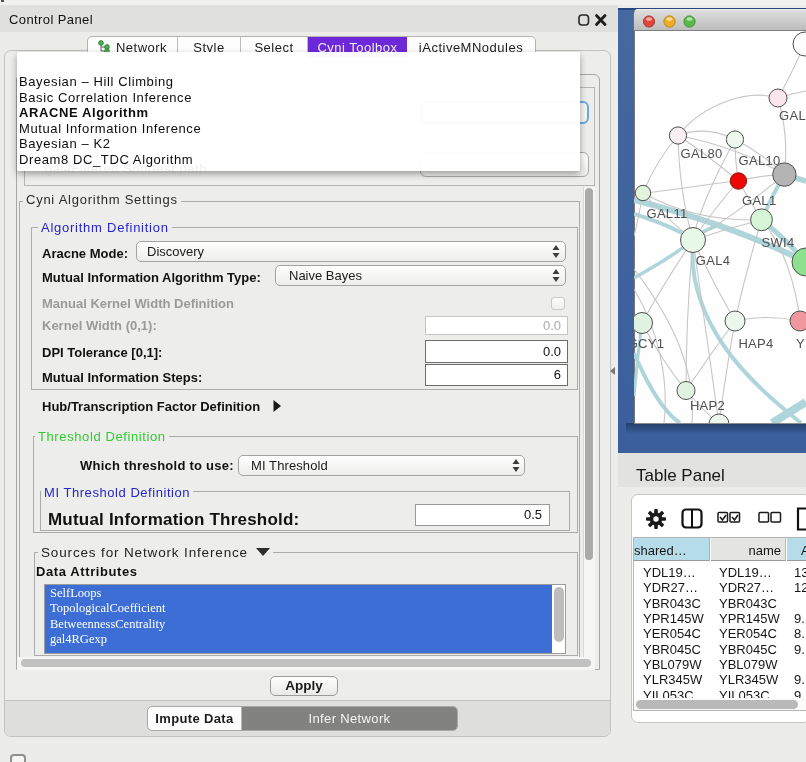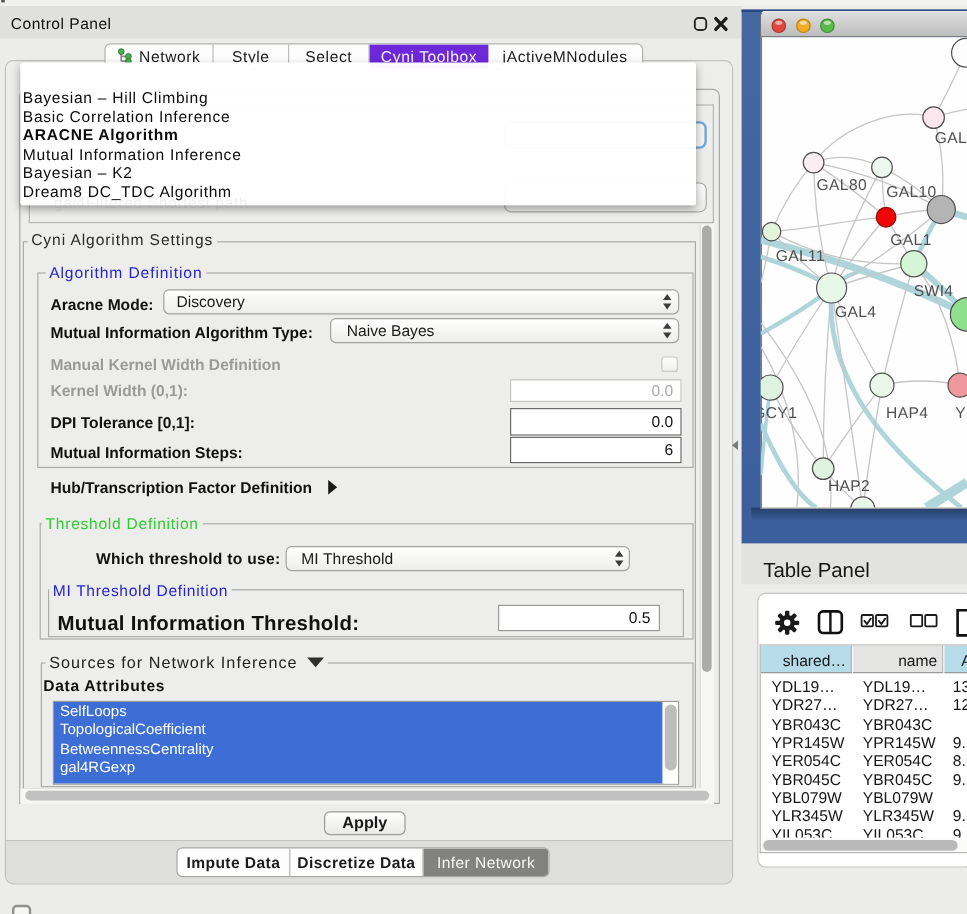--- a/index.html
+++ b/index.html
@@ -99,34 +99,33 @@
 <div class="abs" style="left:41px;top:485px;padding:0 3px;background:#ededeb;font-size:13px;letter-spacing:0.55px;color:#2525cf;">MI Threshold Definition</div>
 <div class="abs bold" style="left:48px;top:510px;font-size:17px;letter-spacing:0.2px;color:#111;">Mutual Information Threshold:</div>
 <div class="abs" style="left:415px;top:504px;width:135px;height:22px;border:1px solid #999997;background:#fff;font-size:13px;color:#111;line-height:20px;text-align:right;padding-right:7px;">0.5</div>
 
 <div class="abs" style="left:34px;top:552px;width:544px;height:104px;border:1px solid #ababab;"></div>
 <div class="abs" style="left:38px;top:545px;padding:0 3px;background:#ededeb;font-size:13.5px;letter-spacing:0.85px;color:#222;">Sources for Network Inference <span style="display:inline-block;width:0;height:0;border-left:7px solid transparent;border-right:7px solid transparent;border-top:8px solid #2d2d2d;vertical-align:1px;margin-left:3px;"></span></div>
 <div class="abs bold" style="left:36px;top:564px;font-size:13px;letter-spacing:0.6px;color:#111;">Data Attributes</div>
 
 <div class="abs" style="left:44px;top:584px;width:522px;height:70px;border:1px solid #9b9b99;background:#fff;overflow:hidden;">
   <div style="position:absolute;left:0;top:0;width:507px;height:70px;background:#3d6ed5;"></div>
-  <div style="position:absolute;left:5px;top:1px;font-size:12.5px;color:#fff;line-height:15.4px;">SelfLoops<br>TopologicalCoefficient<br>BetweennessCentrality<br>gal4RGexp</div>
+  <div style="position:absolute;left:5px;top:1px;font-size:12.5px;color:#fff;line-height:15.4px;font-family:Liberation Serif, serif;">SelfLoops<br>TopologicalCoefficient<br>BetweennessCentrality<br>gal4RGexp</div>
   <div style="position:absolute;left:508px;top:1px;width:13px;height:68px;background:#fff;"></div>
   <div style="position:absolute;left:509px;top:2px;width:10px;height:55px;background:#bdbdbd;border-radius:5px;"></div>
 </div>
 
 <div class="abs" style="left:17px;top:657px;width:578px;height:13px;background:#f6f6f4;"></div>
 <div class="abs" style="left:21px;top:658.5px;width:570px;height:8.5px;background:#c1c1c1;border-radius:4.5px;"></div>
 
 <div class="abs" style="left:270px;top:676px;width:68px;height:20px;border:1px solid #9b9b99;border-radius:5px;background:linear-gradient(#ffffff,#e9e9e7);font-size:13.5px;color:#1a1a1a;text-align:center;line-height:18px;font-weight:bold;">Apply</div>
 
 <div class="abs" style="left:5px;top:700px;width:605px;height:36px;background:#dededc;border-top:1px solid #c2c2c0;border-radius:0 0 7px 7px;"></div>
 <div class="abs" style="left:147px;top:705.5px;width:311px;height:25px;background:#fdfdfd;border:1px solid #a8a8a6;border-radius:5px;overflow:hidden;display:flex;font-size:13px;letter-spacing:0.35px;color:#1c1c1c;font-weight:bold;">
   <div style="width:94px;display:flex;align-items:center;justify-content:center;border-right:1px solid #b5b5b3;">Impute Data</div>
-  <div style="width:111px;display:flex;align-items:center;justify-content:center;border-right:1px solid #b5b5b3;">Discretize Data</div>
   <div style="flex:1;display:flex;align-items:center;justify-content:center;background:#82827f;color:#f5f5f3;font-weight:normal;">Infer Network</div>
 </div>
 
 <div class="abs" style="left:10px;top:754px;width:16px;height:14px;border:2px solid #909090;border-radius:4px;background:#f5f5f3;"></div>
 
 <div class="abs" style="left:610px;top:367px;width:0;height:0;border-top:4px solid transparent;border-bottom:4px solid transparent;border-right:5px solid #777;"></div>
 
 <div class="abs" style="left:618px;top:8px;width:188px;height:445px;background:linear-gradient(#44689f,#3a5f9c);"></div>
 <div class="abs" style="left:618px;top:8px;width:188px;height:2px;background:#27477e;"></div>
 
@@ -254,21 +253,21 @@
     <rect x="86" y="6.5" width="9.5" height="9.5" rx="1"></rect>
     <rect x="115" y="6.5" width="9.5" height="9.5" rx="1"></rect>
     <rect x="127" y="6.5" width="9.5" height="9.5" rx="1"></rect>
     <path d="M76,11 l2.5,3 l3.5,-5" stroke-width="1.6"></path>
     <path d="M88,11 l2.5,3 l3.5,-5" stroke-width="1.6"></path>
   </g>
   <path d="M154,2.5 h12 v21 h-12 z" fill="none" stroke="#111" stroke-width="2.2"></path>
 </svg>
 
 <div class="abs" style="left:633px;top:537px;width:173px;height:174px;border:1px solid #b5b5b3;border-right:none;background:#fff;overflow:hidden;font-size:13px;color:#161616;">
-  <div style="position:absolute;left:0;top:0;height:23px;width:76px;background:#b7dce9;border-right:1px solid #9fb7c0;border-bottom:1px solid #9a9a98;text-align:right;padding-right:4px;line-height:25px;">shared…</div>
+  <div style="position:absolute;left:0;top:0;height:23px;width:76px;background:#b7dce9;border-right:1px solid #9fb7c0;border-bottom:1px solid #9a9a98;text-align:left;padding-right:4px;line-height:25px;">shared…</div>
   <div style="position:absolute;left:77px;top:0;height:23px;width:75px;background:#e4e4e2;border-right:1px solid #bdbdbb;border-bottom:1px solid #9a9a98;text-align:right;padding-right:4px;line-height:25px;">name</div>
   <div style="position:absolute;left:153px;top:0;height:23px;width:22px;background:#b7dce9;border-bottom:1px solid #9a9a98;padding-left:14px;line-height:25px;">Av</div>
   <div style="position:absolute;left:9px;top:27px;line-height:15.35px;">YDL19…<br>YDR27…<br>YBR043C<br>YPR145W<br>YER054C<br>YBR045C<br>YBL079W<br>YLR345W<br>YIL053C</div>
   <div style="position:absolute;left:85px;top:27px;line-height:15.35px;">YDL19…<br>YDR27…<br>YBR043C<br>YPR145W<br>YER054C<br>YBR045C<br>YBL079W<br>YLR345W<br>YIL053C</div>
   <div style="position:absolute;left:160px;top:27px;line-height:15.35px;">13<br>12<br>&nbsp;<br>9.<br>8.<br>9.<br>&nbsp;<br>9.<br>9.</div>
   <div style="position:absolute;left:0;top:160px;width:173px;height:14px;background:#fbfbf9;"></div>
   <div style="position:absolute;left:2px;top:162px;width:162px;height:9px;background:#b9b9b9;border-radius:4.5px;"></div>
 </div>
 
 <div class="abs" style="left:17px;top:52px;width:563px;height:119px;background:rgba(255,255,255,0.97);box-shadow:0 3px 7px rgba(0,0,0,0.35);z-index:50;font-size:13px;border-radius:2px;">

